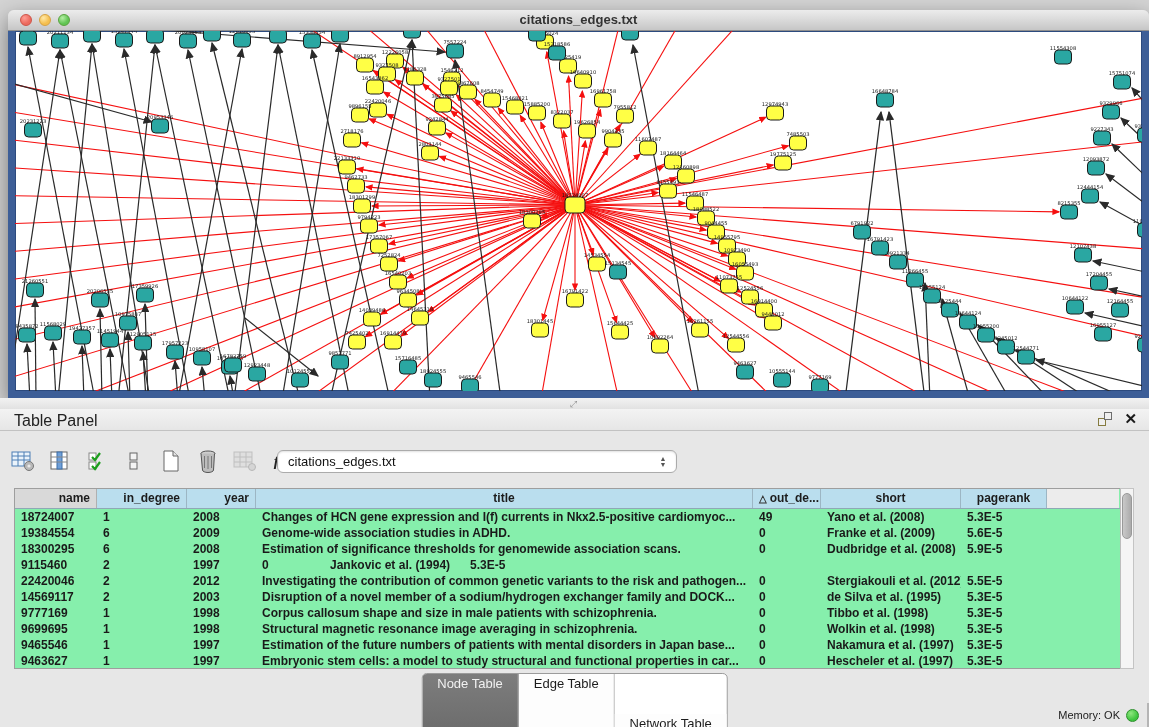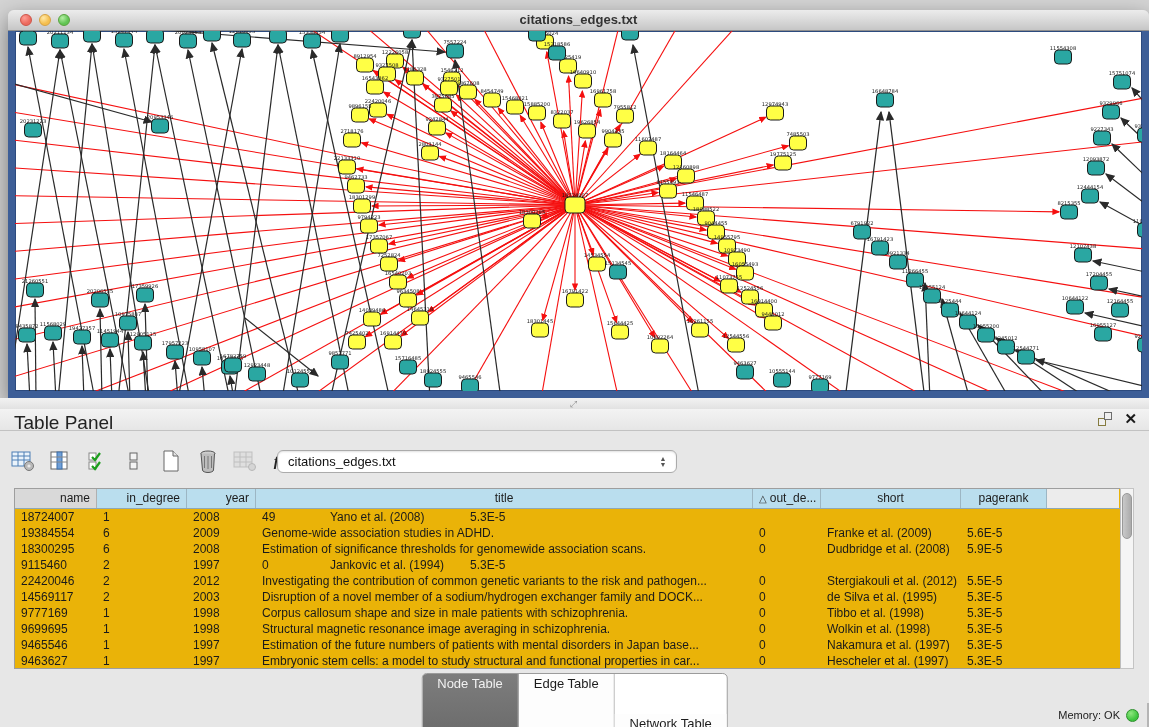--- a/index.html
+++ b/index.html
@@ -29,42 +29,42 @@
   .node-lbl { font-family:"DejaVu Sans", sans-serif; font-size:5.2px; fill:#1b1b1b; }
 
   
   .divider { position:absolute; left:0; top:398px; width:1149px; height:11px;
     background:linear-gradient(#f2f2f2,#e2e2e2); }
   .grip { position:absolute; left:570px; top:1px; color:#8a8a8a; font-size:9px; }
 
   
   .panel-header { position:absolute; left:0; top:409px; width:1149px; height:22px;
     background:linear-gradient(#f3f3f3,#e6e6e6); border-bottom:1px solid #c2c2c2; }
-  .panel-title { position:absolute; left:14px; top:3px; font-size:19px; color:#222; }
+  .panel-title { position:absolute; left:14px; top:3px; font-size:16px; color:#222; }
   .ph-icons { position:absolute; right:12px; top:3px; display:flex; gap:12px; align-items:center; }
   .float-icon { position:relative; width:14px; height:14px; }
   .float-icon .sq1 { position:absolute; left:0; bottom:0; width:8px; height:8px; border:1.5px solid #857b3f; background:#efefef; }
   .float-icon .sq2 { position:absolute; right:0; top:0; width:8px; height:8px; border:1.5px solid #6d6d6d; background:#efefef; }
   .close-icon { font-size:15px; font-weight:bold; color:#1a1a1a; line-height:14px; }
 
   .panel-body { position:absolute; left:0; top:431px; width:1149px; height:296px; background:#e7e7e7; }
 
   .toolbar { position:absolute; left:10px; top:12px; height:36px; display:flex; align-items:center; gap:11px; }
   .tb-icon { width:26px; height:26px; display:flex; align-items:center; justify-content:center; }
   .fx { font-family:"Liberation Serif", serif; font-style:italic; font-weight:bold; font-size:15px; color:#222; }
   .fx small { font-size:10px; }
   .combo { position:absolute; left:277px; top:19px; width:400px; height:23px; background:#fff;
     border:1px solid #ababab; border-radius:6px; box-shadow:inset 0 1px 2px rgba(0,0,0,.12);
     display:flex; align-items:center; }
   .combo-text { flex:1; padding-left:10px; font-size:13px; color:#111; }
   .combo-stepper { width:20px; display:flex; flex-direction:column; align-items:center; gap:1px; padding-right:6px; }
   .combo-stepper span { font-size:7px; color:#555; line-height:5px; }
 
   .tablewrap { position:absolute; left:14px; top:57px; width:1120px; height:181px;
-    background:#eab308; border:1px solid #9e9e9e; }
+    background:#86efac; border:1px solid #9e9e9e;font-weight:bold; }
   .thead { display:flex; height:20px; border-bottom:1px solid #8fa8b5; }
   .th { font-size:12px; color:#1c1c1c; line-height:19px; padding:0 6px;
     border-right:1px solid #9cb6c4; background:#badeee; overflow:hidden; white-space:nowrap; }
   .th.gray { background:#d9d9d9; border-right:1px solid #b0b0b0; }
   .th.blank { background:#ececec; border-right:none; }
   .th.r { text-align:right; } .th.c { text-align:center; } .th.l { text-align:left; }
   .tbody { position:relative; }
   .tr { display:flex; height:16px; }
   .td { font-size:12px; color:#1a1a1a; line-height:16px; padding:0 6px;
     overflow:hidden; white-space:nowrap; }
@@ -619,20 +619,21 @@
           <div class="th l" style="width: 68px;"><span class="sortmark">△</span>out_de...</div>
           <div class="th c" style="width: 140px;">short</div>
           <div class="th c" style="width: 86px;">pagerank</div>
           <div class="th l blank" style="width: 72px;"></div>
         </div>
       <div class="tbody" id="tbody">
           <div class="tr">
             <div class="td" style="width: 82px;">18724007</div>
             <div class="td" style="width: 90px;">1</div>
             <div class="td" style="width: 69px;">2008</div>
+            <div class="td" style="width: 497px;">Changes of HCN gene expression and I(f) currents in Nkx2.5-positive cardiomyoc...</div>
             <div class="td" style="width: 68px;">49</div>
             <div class="td" style="width: 140px;">Yano et al. (2008)</div>
             <div class="td" style="width: 86px;">5.3E-5</div>
             <div class="td" style="width: 72px;"></div>
           </div>
           <div class="tr">
             <div class="td" style="width: 82px;">19384554</div>
             <div class="td" style="width: 90px;">6</div>
             <div class="td" style="width: 69px;">2009</div>
             <div class="td" style="width: 497px;">Genome-wide association studies in ADHD.</div>

